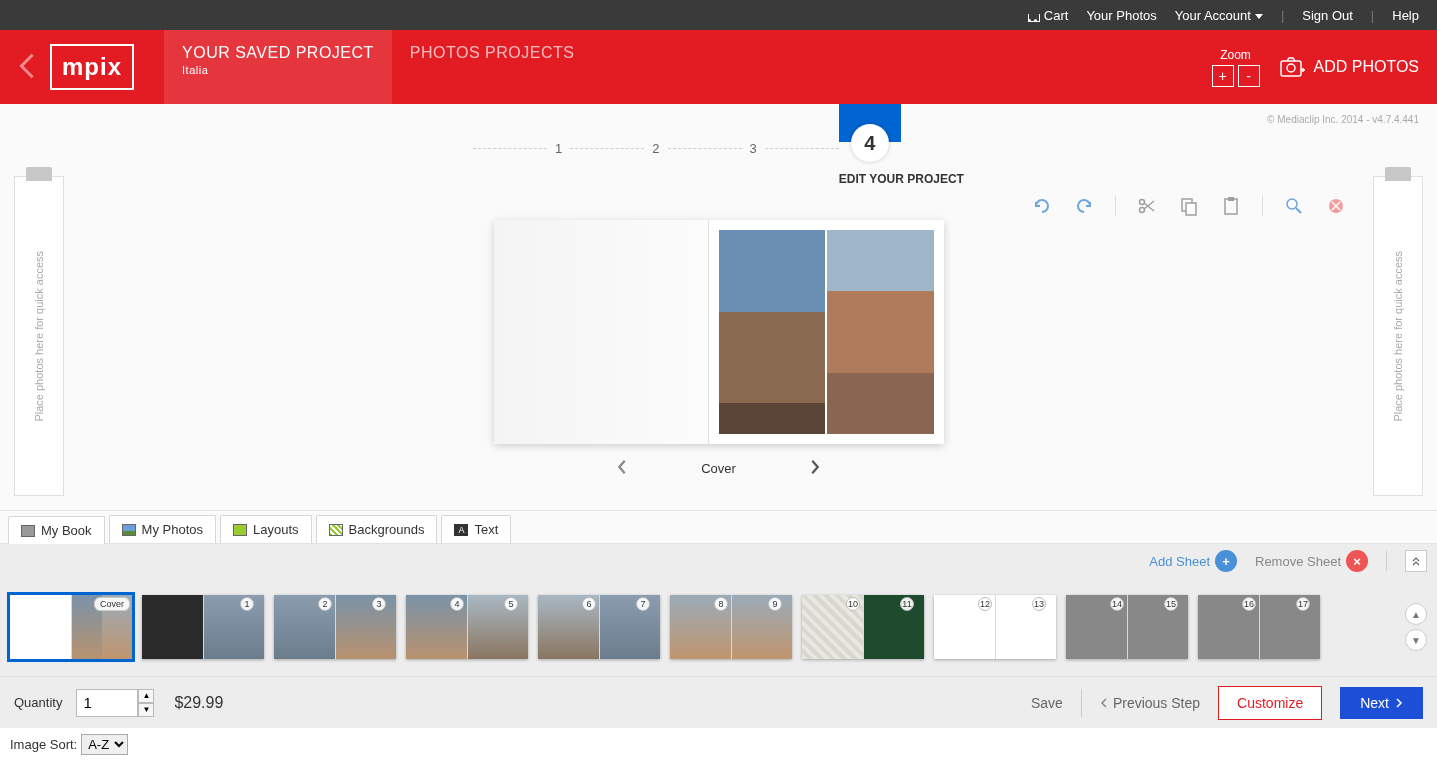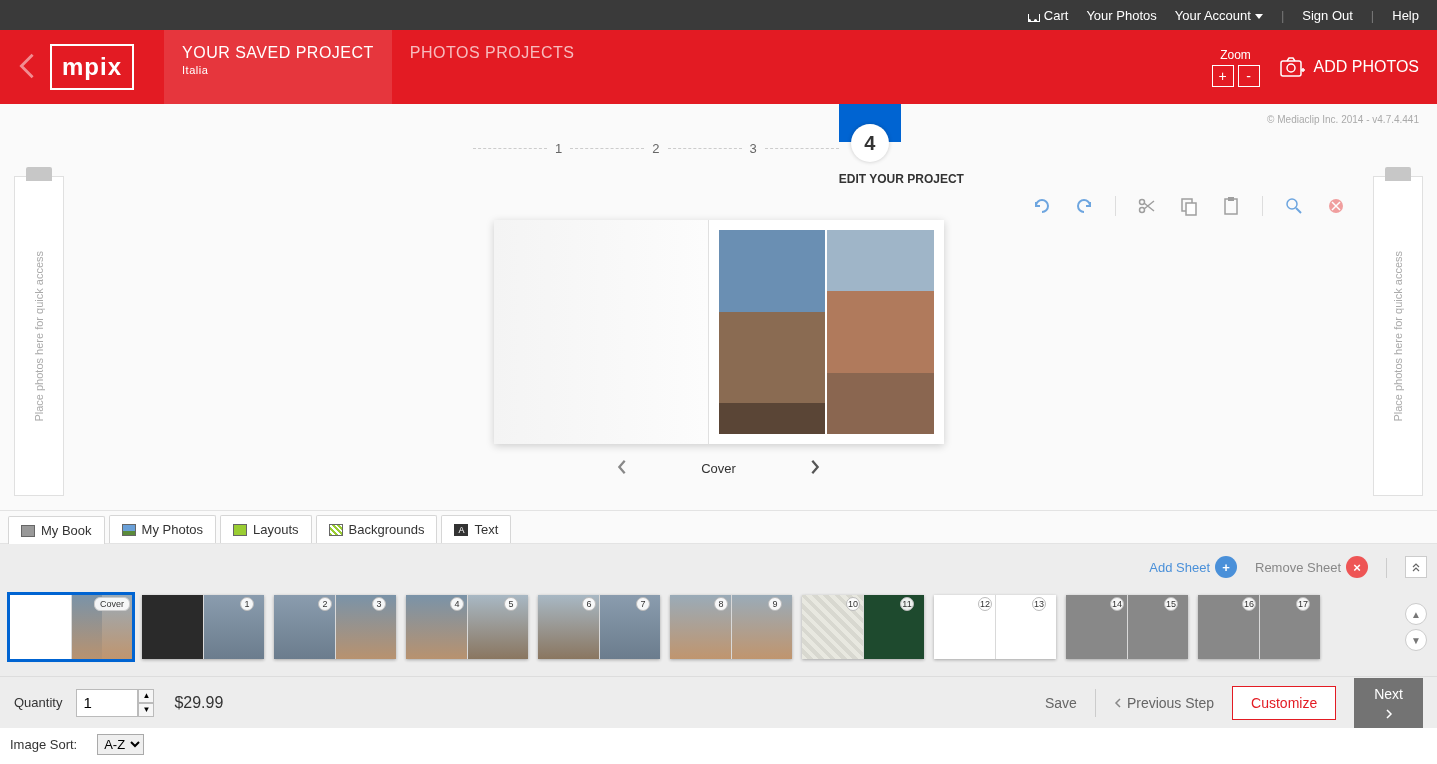--- a/index.html
+++ b/index.html
@@ -69,21 +69,21 @@
   .ptab { background: #fff; border: 1px solid #d6d6d6; border-bottom: none; padding: 6px 12px; font-size: 13px; display: flex; align-items: center; gap: 6px; cursor: pointer; border-radius: 2px 2px 0 0; }
   .ptab.active { position: relative; top: 1px; }
   .ptab-icon { width: 14px; height: 12px; display: inline-block; }
   .icon-book { background: linear-gradient(90deg,#999 48%, transparent 48% 52%, #999 52%); border: 1px solid #666; }
   .icon-photos { background: linear-gradient(#6aa0d8 60%, #5a8a3a 60%); border: 1px solid #666; }
   .icon-layouts { background: #9acd32; border: 1px solid #666; }
   .icon-bg { background: repeating-linear-gradient(45deg,#9acd32 0 2px,#fff 2px 4px); border: 1px solid #666; }
   .icon-text { background: #333; color: #fff; font-size: 9px; text-align: center; line-height: 12px; }
   
   
-  .sheet-actions { background: #ededed; height: 34px; display: flex; justify-content: flex-end; align-items: flex-end; padding: 0 10px; gap: 18px; }
+  .sheet-actions { background: #ededed; height: 34px; display: flex; justify-content: flex-end; align-items: center; padding: 0 10px; gap: 18px; }
   .sheet-actions a { color: #4a90d9; font-size: 13px; text-decoration: none; display: flex; align-items: center; gap: 5px; }
   .sheet-actions a.remove { color: #888; }
   .circ-btn { width: 22px; height: 22px; border-radius: 50%; display: inline-flex; align-items: center; justify-content: center; font-weight: bold; color: #fff; }
   .circ-add { background: #4a90d9; }
   .circ-del { background: #e55; }
   .collapse-btn { width: 22px; height: 22px; border: 1px solid #ccc; background: #fff; display: flex; align-items: center; justify-content: center; cursor: pointer; }
   
   
   .thumbs-strip { background: #ededed; height: 98px; display: flex; align-items: center; padding: 0 10px; gap: 10px; position: relative; }
   .thumb { width: 122px; height: 64px; background: #fff; box-shadow: 0 1px 3px rgba(0,0,0,.3); position: relative; cursor: pointer; display: flex; }
@@ -110,25 +110,25 @@
   .actionbar { background: #ededed; border-top: 1px solid #ddd; height: 52px; display: flex; align-items: center; padding: 0 14px; gap: 14px; }
   .qty-label { font-size: 13px; }
   .qty-box { display: flex; }
   .qty-input { width: 62px; height: 28px; border: 1px solid #bbb; font-size: 15px; padding: 0 6px; }
   .qty-spin { display: flex; flex-direction: column; }
   .qty-spin button { width: 16px; height: 14px; border: 1px solid #bbb; background: #f6f6f6; font-size: 8px; line-height: 1; cursor: pointer; }
   .price { font-size: 16px; margin-left: 6px; }
   .actionbar-right { margin-left: auto; display: flex; align-items: center; gap: 18px; }
   .link-btn { color: #666; font-size: 14px; cursor: pointer; display: flex; align-items: center; gap: 5px; }
   .btn-outline { border: 1px solid #e31b23; color: #e31b23; background: #fff; padding: 8px 18px; font-size: 14px; cursor: pointer; }
-  .btn-primary { background: #737373; color: #fff; border: none; padding: 8px 20px; font-size: 14px; cursor: pointer; display: flex; align-items: center; gap: 6px; flex-direction: column; }
+  .btn-primary { background: #1d4ed8; color: #fff; border: none; padding: 8px 20px; font-size: 14px; cursor: pointer; display: flex; align-items: center; gap: 6px; }
   .vsep { width: 1px; height: 28px; background: #ccc; }
   
   
-  .sort-row { padding: 6px 10px; font-size: 13px; display: flex; align-items: center; gap: 20px; }
+  .sort-row { padding: 6px 10px; font-size: 13px; display: flex; align-items: center; gap: 4px; }
   .sort-row select { border: 1px solid #aaa; font-size: 13px; padding: 1px 2px; }
 </style>
 </head>
 <body>
 
 <div class="topbar">
   <a href="#"><span class="cart-icon"></span><span>Cart</span></a>
   <a href="#">Your Photos</a>
   <a href="#"><span>Your Account</span><span class="caret-down"></span></a>
   <span class="sep">|</span>

